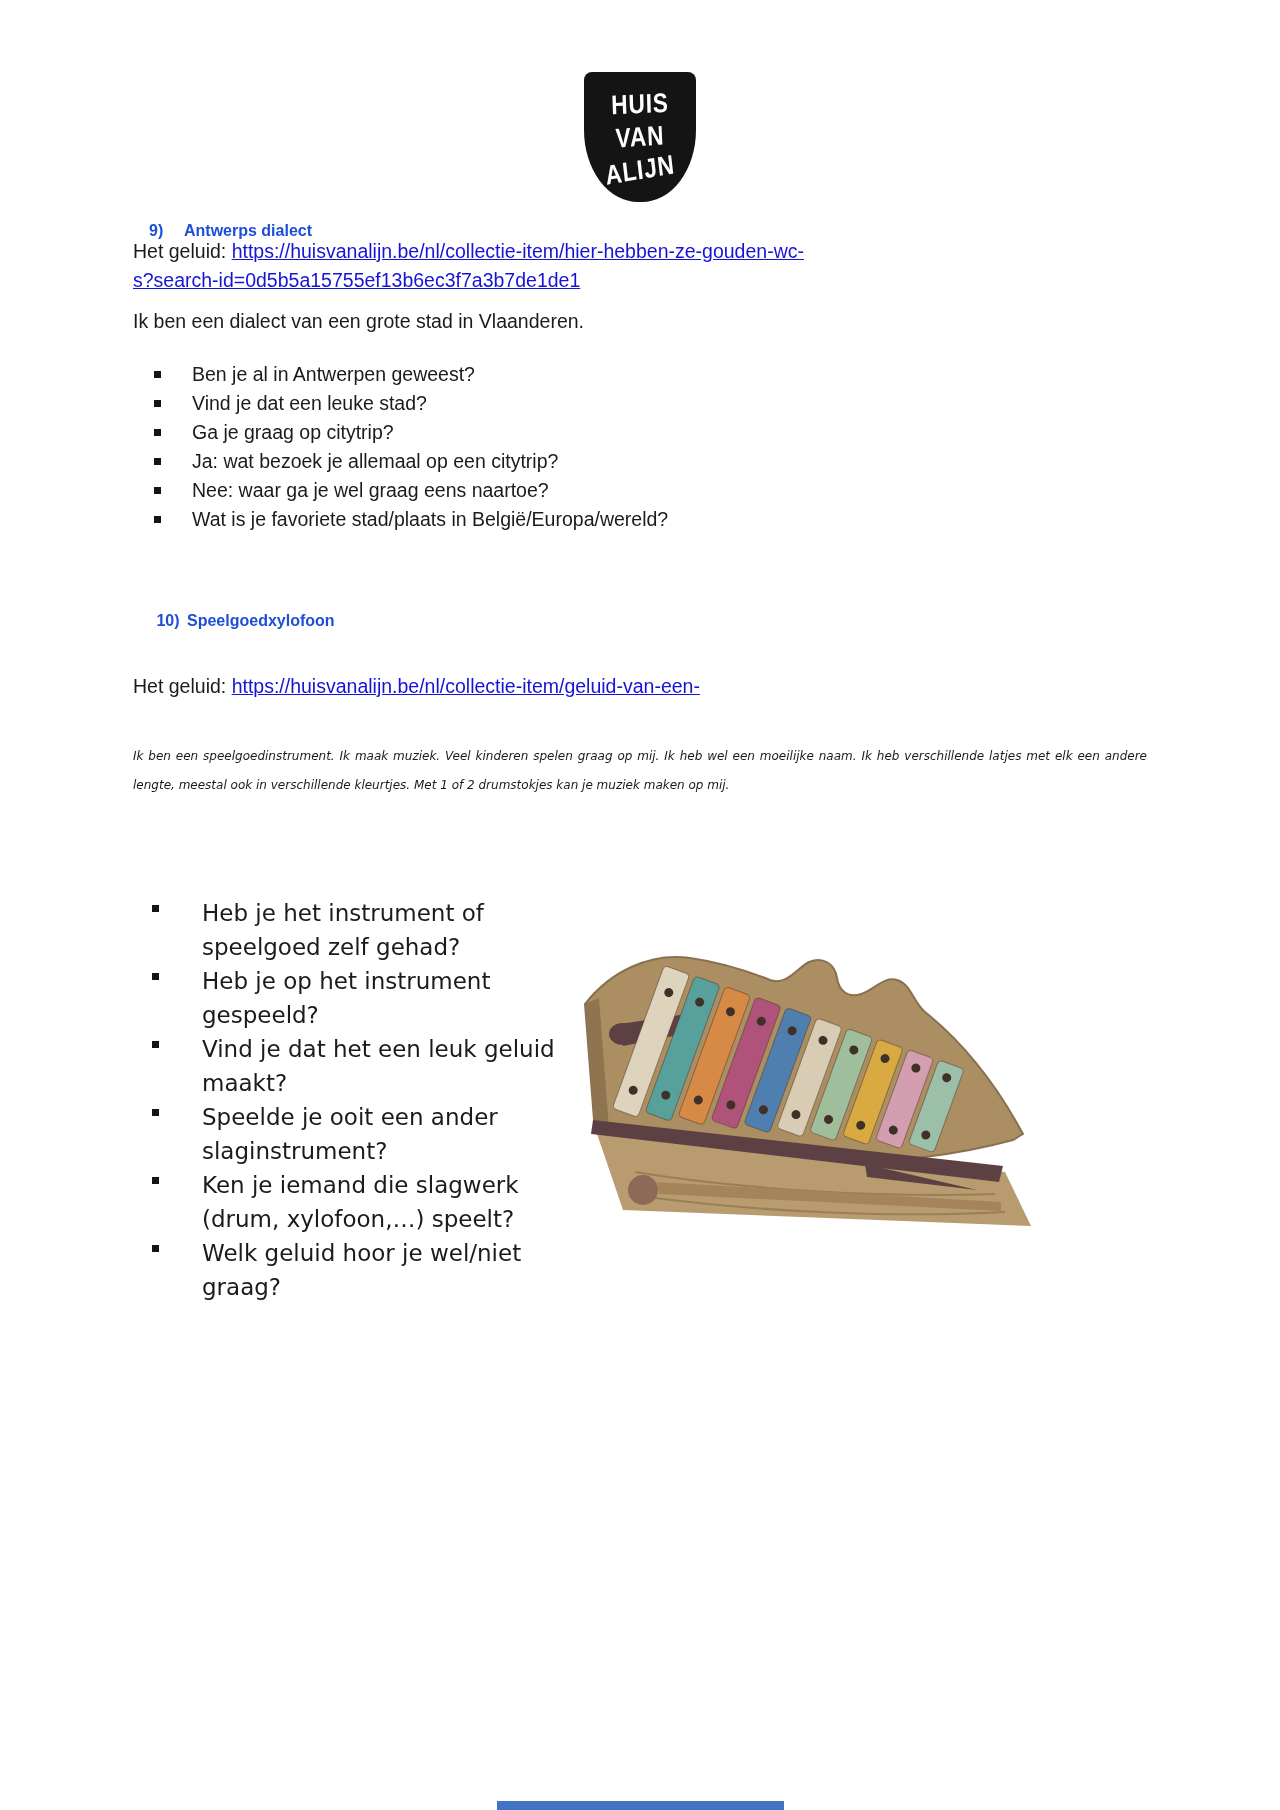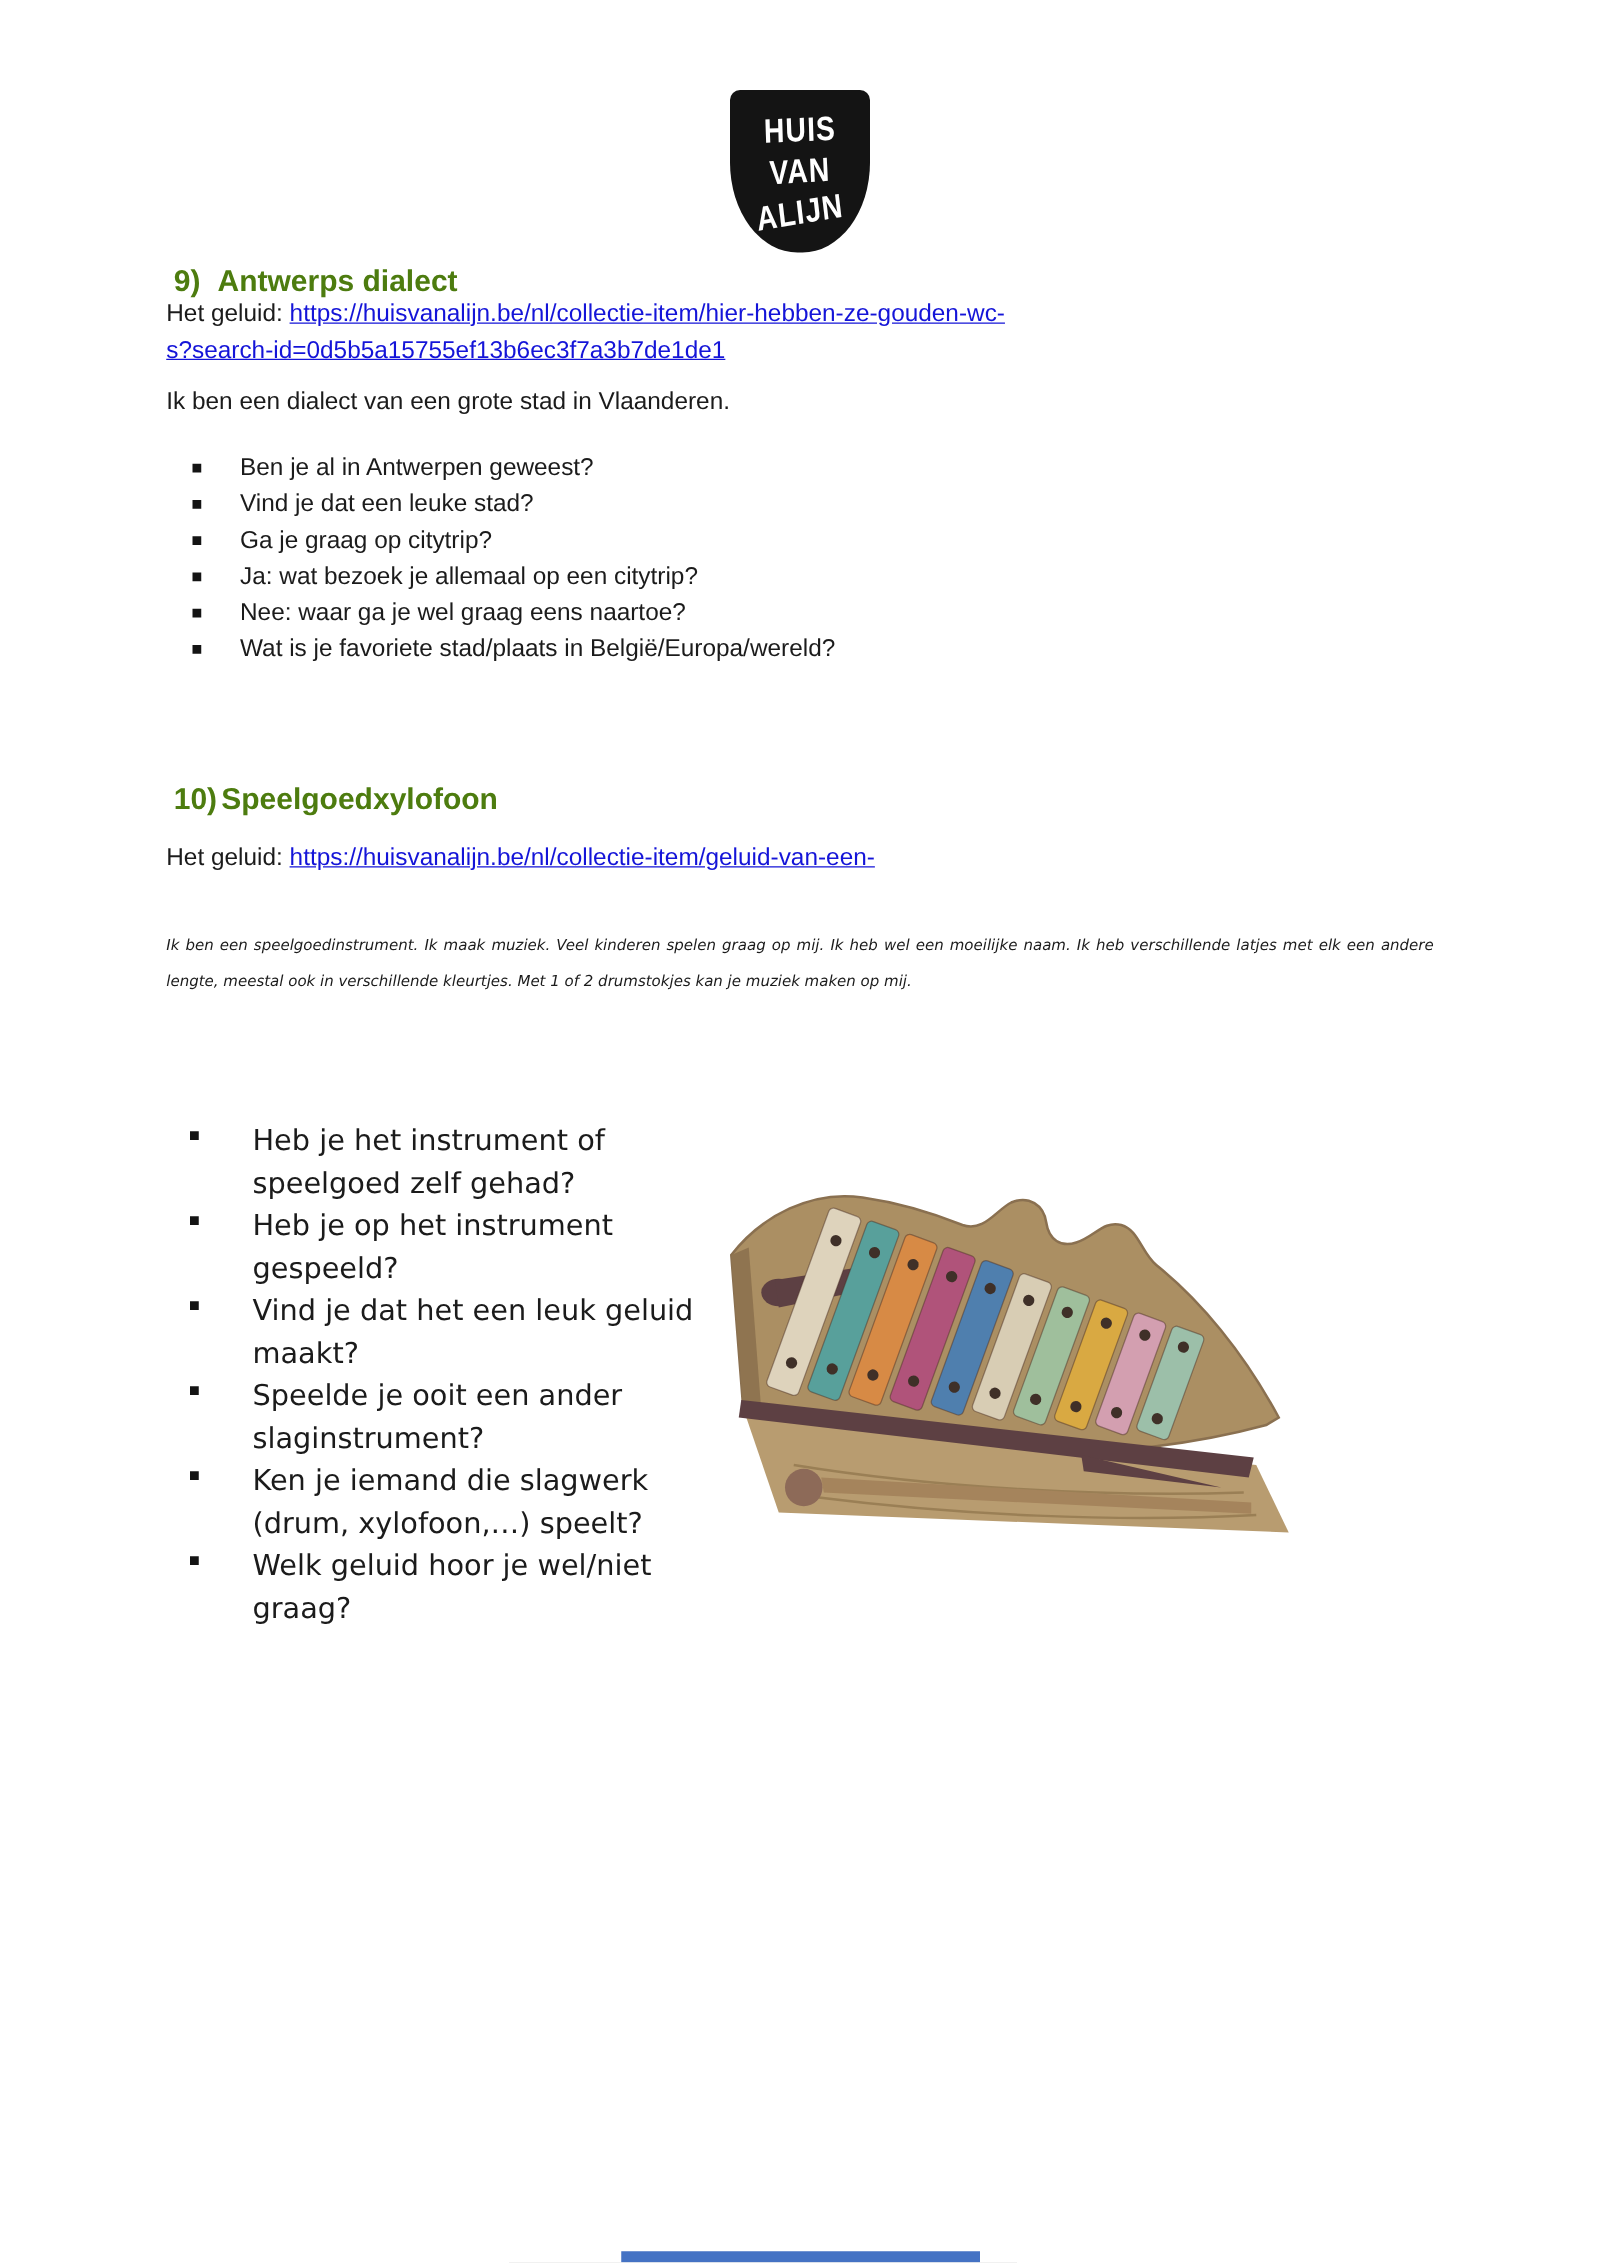--- a/index.html
+++ b/index.html
@@ -12,22 +12,22 @@
     position:absolute;left:584px;top:72px;width:112px;height:130px;background:#141414;
     border-radius:8px 8px 54px 54px / 8px 8px 72px 72px;
     text-align:center;padding-top:16px;box-sizing:border-box;
   }
   .logo-line{display:block;color:#ffffff;font-weight:700;font-size:27px;line-height:33px;
     letter-spacing:1px;transform-origin:center;}
   .l1{transform:scaleX(.84) rotate(-2deg);}
   .l2{transform:scaleX(.84) rotate(-3deg);}
   .l3{transform:scaleX(.84) rotate(-8deg);}
   
-  .heading{position:absolute;left:133px;margin:6px;font-size:24px;font-weight:700;color:#4d7c0f;}
-  #h9{top:206px;} #h10{top:620px;}
+  .heading{position:absolute;left:133px;margin:16px;font-size:16px;font-weight:700;color:#1d4ed8;}
+  #h9{top:206px;} #h10{top:596px;text-align:center;}
   .hnum{display:inline-block;}
   .n9{width:35px;} .n10{width:38px;}
   
   .textline{position:absolute;left:133px;width:1014px;margin:0;font-size:19.5px;line-height:29px;}
   #link9{top:237px;}
   #intro9{top:307px;}
   #link10{top:672px;}
   #para10{top:742px;text-align:justify;line-height:29.2px;
     font-family:"DejaVu Sans",sans-serif;font-size:12px;font-style:italic;}
   .doclink{color:#1414d8;}

